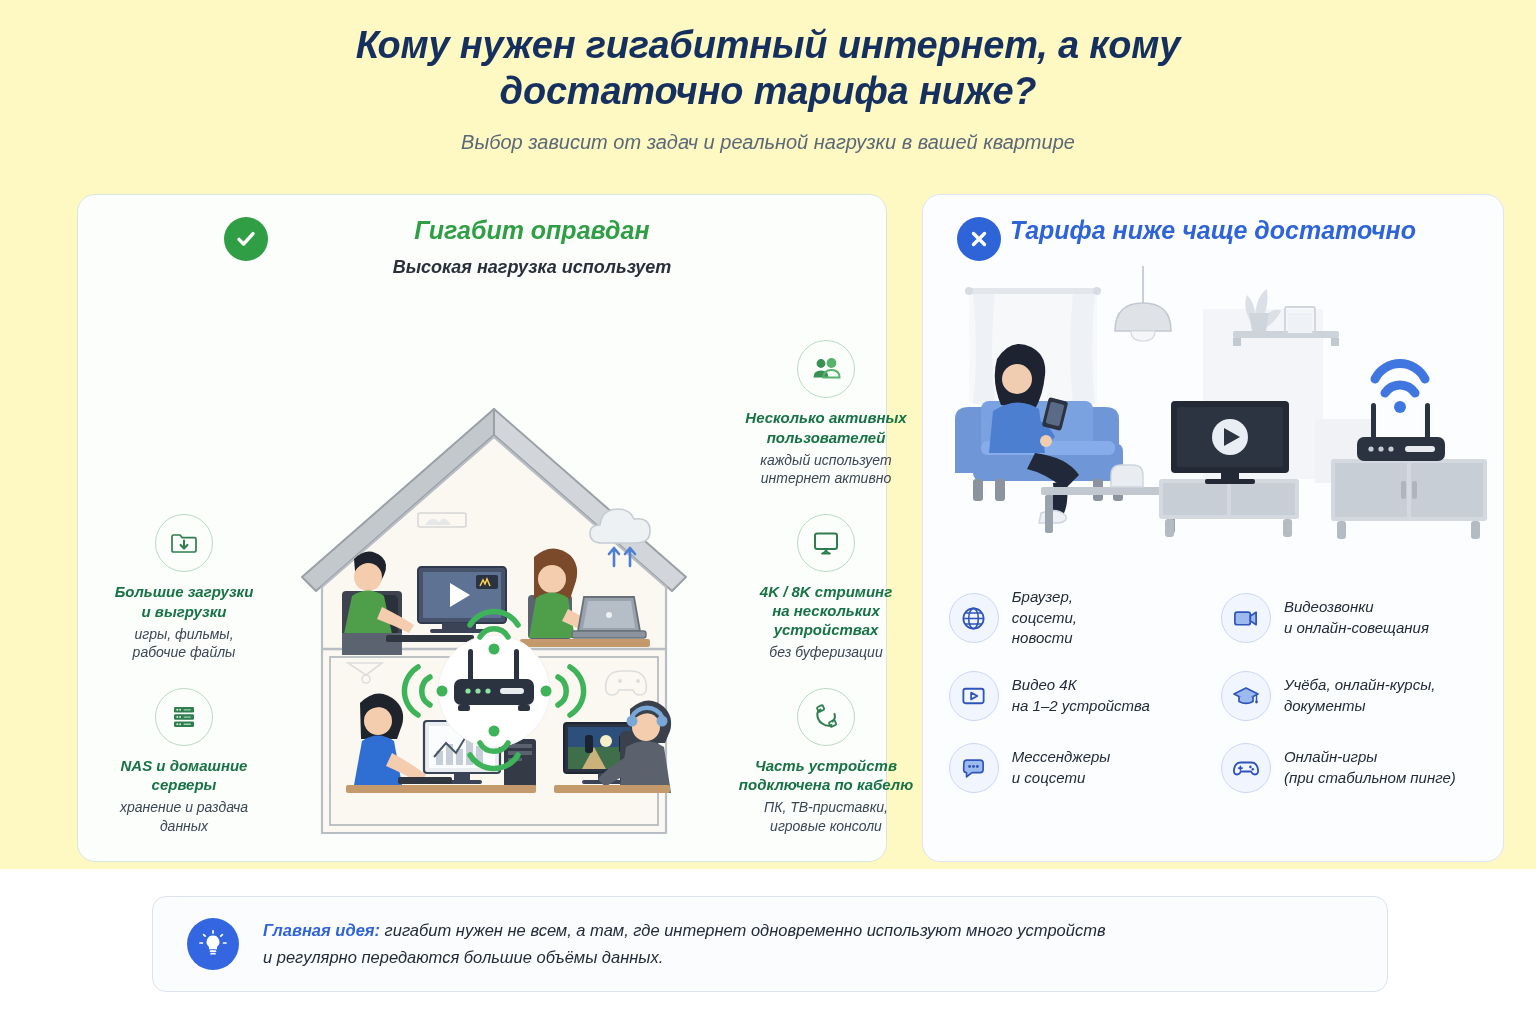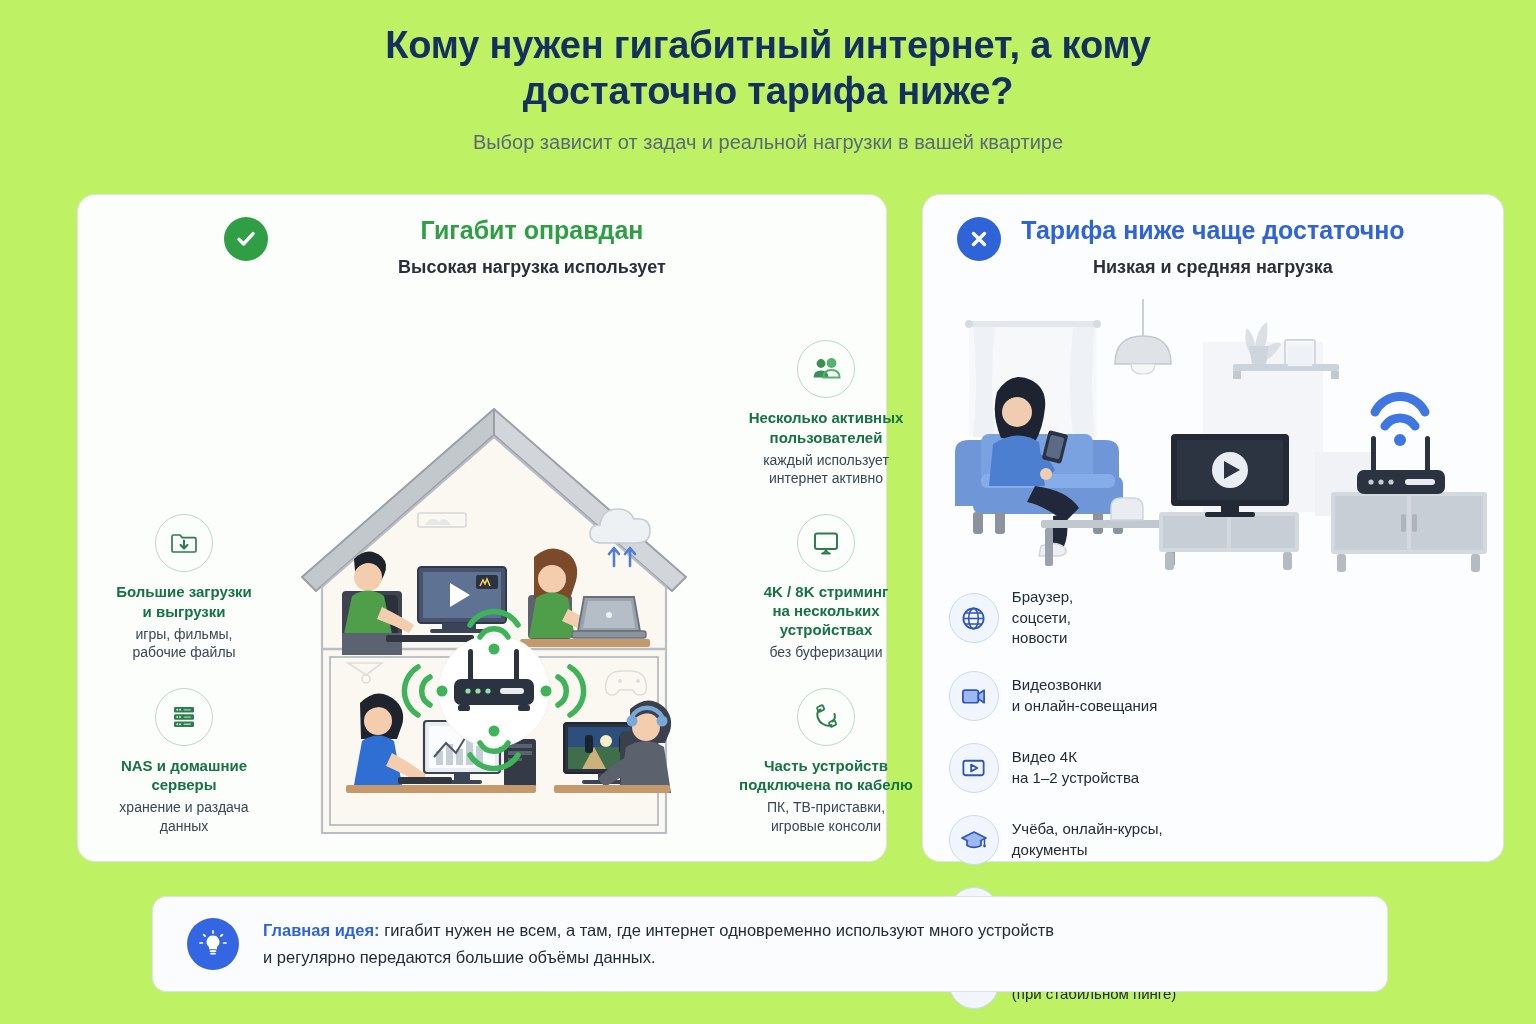--- a/index.html
+++ b/index.html
@@ -2,21 +2,21 @@
 <html lang="ru"><head>
 <meta charset="utf-8">
 <style>
   * { box-sizing: border-box; margin: 0; padding: 0; }
   html, body {
     width: 1536px; height: 1024px;
     background: #ffffff;
     font-family: "Liberation Sans", "DejaVu Sans", sans-serif;
     overflow: hidden;
   }
-  .page { position: relative; width: 1536px; height: 1024px; background: #bef264; }
+  .page { position: relative; width: 1536px; height: 869px; background: #fef9c3; font-style: italic; }
 
   
   .header { padding-top: 22px; text-align: center; }
   .title {
     font-size: 38px; font-weight: 700; color: #15305e;
     line-height: 1.22; letter-spacing: -0.2px;
   }
   .title .line2 { display: block; }
   .subtitle {
     margin-top: 16px; font-size: 20px; color: #5a6878; font-weight: 400;
@@ -77,21 +77,21 @@
 
   .house-wrap {
     flex: 1 1 auto; display: flex; align-items: flex-start; justify-content: center;
     padding-top: 2px;
   }
 
   
   .right-illo { margin-top: 6px; display: flex; justify-content: center; }
   .rp-grid {
     position: absolute; left: 26px; right: 24px; top: 392px;
-    display: grid; grid-template-columns: 1fr; column-gap: 14px; row-gap: 22px;
+    display: grid; grid-template-columns: 1fr 1fr; column-gap: 14px; row-gap: 22px;
   }
   .rp-item { display: flex; align-items: center; gap: 13px; }
   .rp-icon {
     width: 50px; height: 50px; flex: 0 0 auto;
     border-radius: 50%; border: 1.4px solid #ccd7f2; background: #f1f5fe;
     display: flex; align-items: center; justify-content: center;
   }
   .rp-label { font-size: 15px; color: #222b38; line-height: 1.38; }
 
   
@@ -415,21 +415,20 @@
       <div class="panel-head">
         <div style="position:absolute;left:34px;top:22px;">
           <div class="badge badge-blue">
             <svg width="24" height="24" viewBox="0 0 24 24">
               <path d="M6.5 6.5 L17.5 17.5 M17.5 6.5 L6.5 17.5" fill="none" stroke="#fff" stroke-width="3.4" stroke-linecap="round"></path>
             </svg>
           </div>
         </div>
         <div class="head-text">
           <div class="head-title blue">Тарифа ниже чаще достаточно</div>
-          <div class="head-sub">Низкая и средняя нагрузка</div>
         </div>
       </div>
 
       <div class="right-illo">
         <svg width="560" height="290" viewBox="0 0 560 290">
 
           <rect x="270" y="58" width="120" height="170" fill="#f3f5f8"></rect>
           <rect x="382" y="168" width="56" height="64" fill="#f0f2f6"></rect>
 
           <rect x="36" y="42" width="128" height="110" fill="#f6f8fa"></rect>

